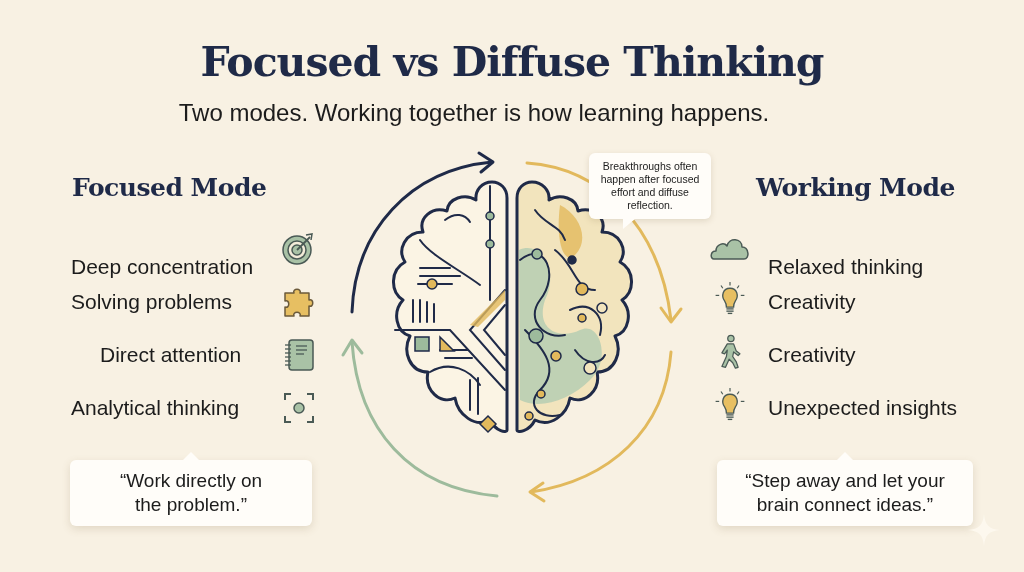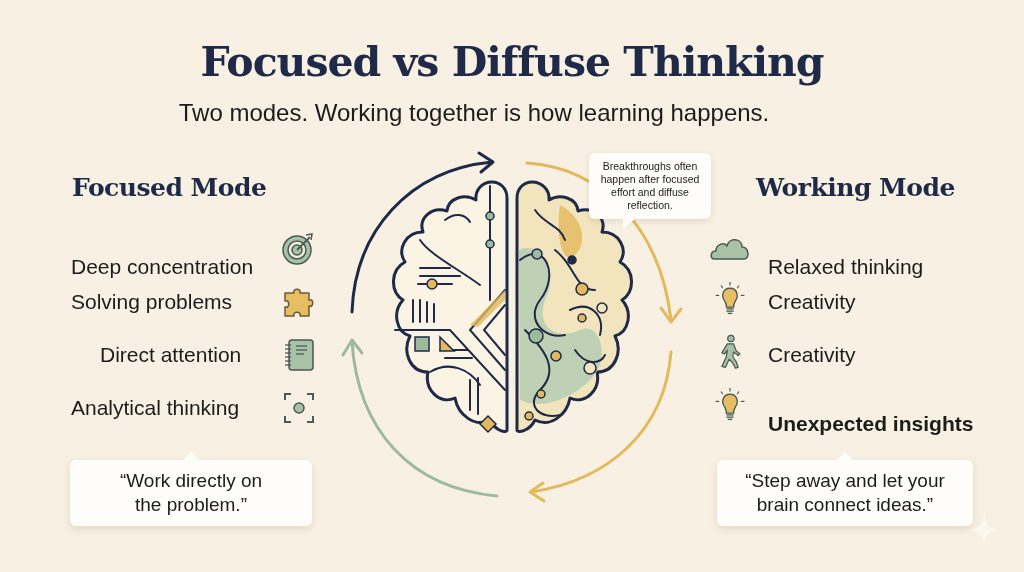--- a/index.html
+++ b/index.html
@@ -147,21 +147,21 @@
   <g stroke="#4a5a55" stroke-width="1.5">
     <line x1="14" y1="31" x2="22" y2="31"></line>
       <line x1="14" y1="33.5" x2="22" y2="33.5"></line>
       <line x1="15.5" y1="36" x2="20.5" y2="36"></line>
   </g>
 </svg>
 
 <div class="item" style="left:768px; top:255px;">Relaxed thinking</div>
 <div class="item" style="left:768px; top:290px;">Creativity</div>
 <div class="item" style="left:768px; top:343px;">Creativity</div>
-<div class="item" style="left:768px; top:412px;font-weight:bold;">Unexpected insights</div>
+<div class="item" style="left:768px; top:396px;">Unexpected insights</div>
 
 <div class="quote" style="left:717px; top:460px; width:256px; height:66px;">
   <span style="display:block; width:220px;">“Step away and let your brain connect ideas.”</span>
 </div>
 
 <svg class="overlay" style="left:966px; top:512px;" width="36" height="36" viewBox="0 0 36 36">
   <path d="M18 2 C19 13 23 17 34 18 C23 19 19 23 18 34 C17 23 13 19 2 18 C13 17 17 13 18 2 Z" fill="#fdf8ee"></path>
 </svg>
 
 <svg class="overlay" width="1024" height="572" viewBox="0 0 1024 572">

